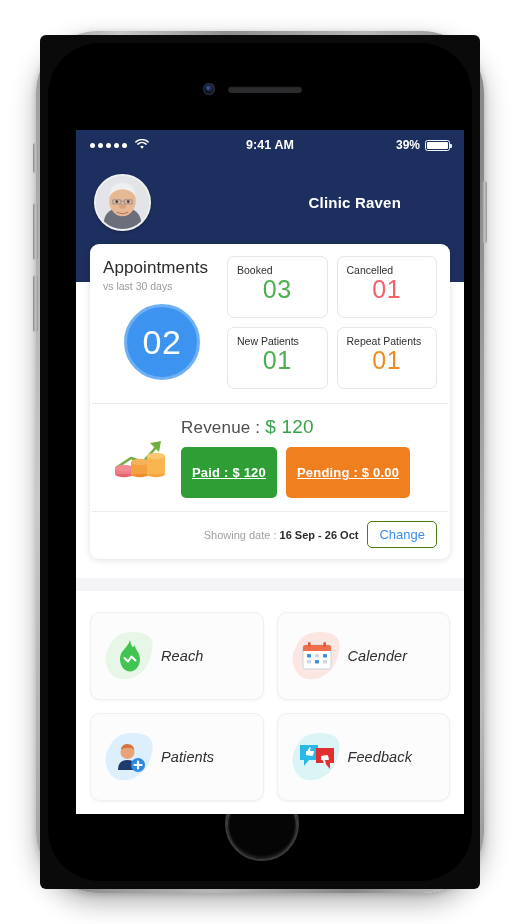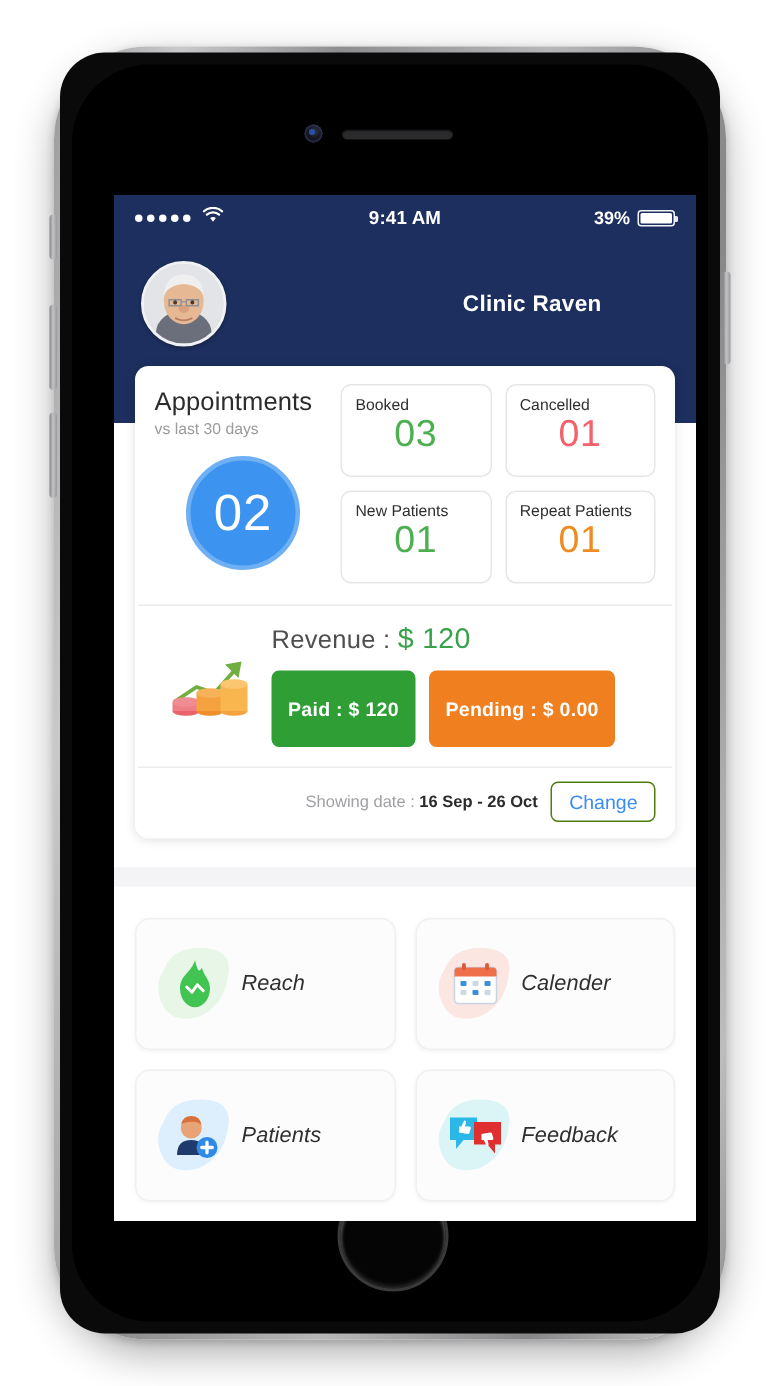--- a/index.html
+++ b/index.html
@@ -31,21 +31,21 @@
     border-radius: 62px;
     background: linear-gradient(100deg,#9a9a9c 0%, #c9c9cb 14%, #8e8e90 32%, #b7b7b9 55%, #87878a 78%, #bdbdbf 94%, #8d8d8f 100%);
     box-shadow: 0 10px 26px rgba(0,0,0,0.30), 0 2px 6px rgba(0,0,0,0.18);
   }
   .phone-inner {
     position: absolute;
     left: 4px;
     top: 4px;
     right: 4px;
     bottom: 4px;
-    border-radius: 30px;
+    border-radius: 6px;
     background: #0a0a0a;
   }
   .bezel {
     position: absolute;
     left: 8px;
     top: 8px;
     right: 8px;
     bottom: 8px;
     border-radius: 52px;
     background: #000000;
@@ -313,20 +313,21 @@
   }
   .rev-amount { color: #37a24a; font-size: 19px; }
   .badges { display: flex; gap: 9px; margin-top: 9px; }
   .badge {
     border-radius: 5px;
     color: #ffffff;
     font-size: 13px;
     font-weight: bold;
     padding: 18px 11px;
     letter-spacing: 0.2px;
+    text-decoration: underline;
   }
   .badge-paid { background: #2e9e35; }
   .badge-pending { background: #ef7f1f; }
 
   
   .date-row {
     display: flex;
     align-items: center;
     justify-content: flex-end;
     padding: 9px 13px 11px 13px;

